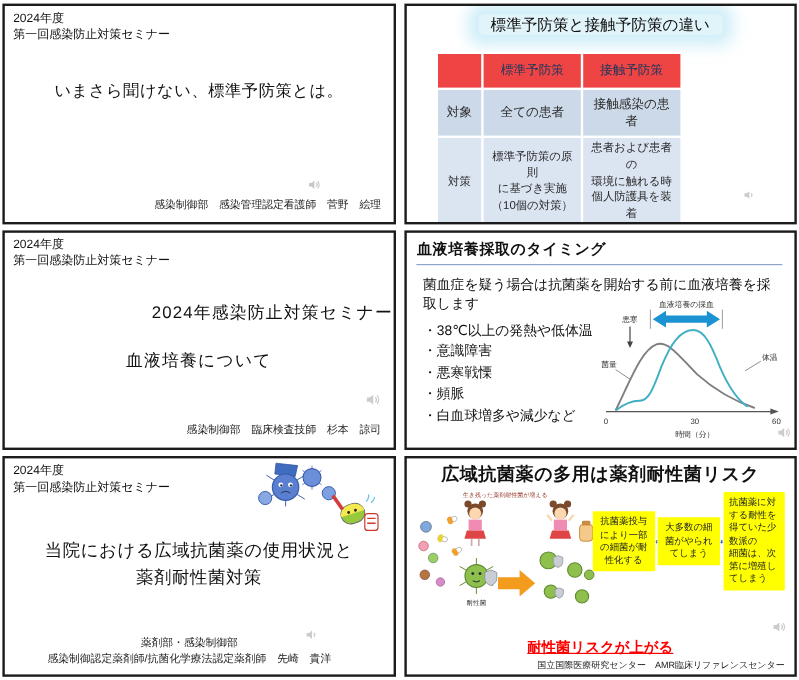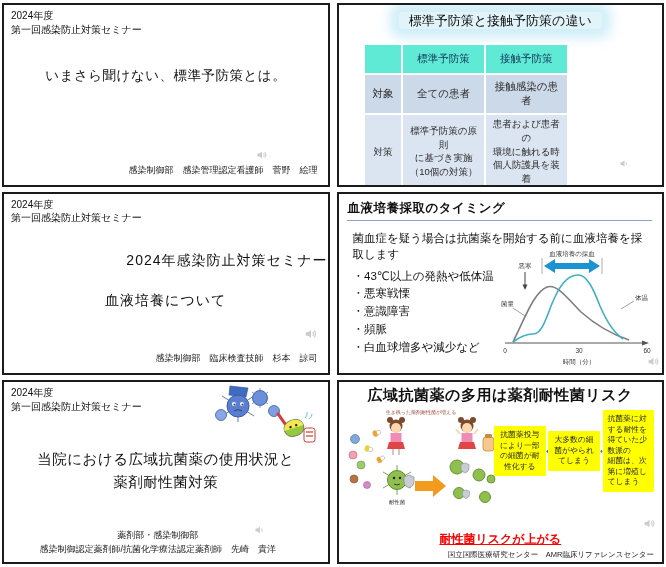--- a/index.html
+++ b/index.html
@@ -16,21 +16,21 @@
   .s1-footer{position:absolute;bottom:8px;right:10px;font-size:9px;color:#222;}
   .s3-title{position:absolute;top:58px;font-size:14px;letter-spacing:1px;text-align:right;}
   .s3-sub{position:absolute;top:98px;font-size:14px;letter-spacing:1px;}
   .s5-title{position:absolute;top:66px;font-size:14.5px;line-height:1.55;letter-spacing:.5px;}
   .s5-footer{position:absolute;bottom:6px;left:0;right:16px;text-align:center;font-size:9px;line-height:1.5;color:#222;}
   
   .s2-title{position:absolute;top:7px;font-size:13px;color:#0d0d0d;}
   .s2-title span{padding:1px 10px;background:rgba(168,224,242,.35);box-shadow:0 0 12px 9px rgba(168,224,242,.55);border-radius:4px;}
   .s2-table{position:absolute;top:38px;left:24px;right:24px;border-collapse:collapse;table-layout:fixed;}
   .s2-table th,.s2-table td{border:2px solid #fff;text-align:center;vertical-align:middle;padding:2px 4px;}
-  .s2-table th{background:#5eead4;color:#17375d;font-weight:normal;font-size:10.5px;height:24px;}
+  .s2-table th{background:#ef4444;color:#17375d;font-weight:normal;font-size:10.5px;height:24px;}
   .s2-table .r1 td{background:#ccd9e8;font-size:10.5px;height:34px;color:#2a2a2a;}
   .s2-table .r2 td{background:#dbe4f1;font-size:9.5px;height:56px;color:#2a2a2a;line-height:1.45;}
   .colnarrow{width:19%;}
   
   .s4-title{position:absolute;top:6px;left:9px;font-size:12.5px;font-weight:bold;letter-spacing:.5px;font-family:Liberation Serif, serif;}
   .s4-rule{position:absolute;top:26px;left:8px;right:10px;border-top:1.5px solid #8fa3c8;}
   .s4-lead{position:absolute;top:36px;left:14px;right:10px;font-size:11.5px;line-height:1.45;}
   .s4-bullets{position:absolute;top:74px;left:14px;font-size:11.5px;line-height:1.55;}
   .s4-chart{position:absolute;top:52px;right:3px;}
   
@@ -110,23 +110,23 @@
         </svg>
     </div>
     <div class="s1-footer">感染制御部　臨床検査技師　杉本　諒司</div>
   </div>
 
   <div class="slide">
     <div class="s4-title">血液培養採取のタイミング</div>
     <div class="s4-rule"></div>
     <div class="s4-lead">菌血症を疑う場合は抗菌薬を開始する前に血液培養を採取します</div>
     <div class="s4-bullets">
-      <div>・43℃以上の発熱や低体温</div>
+      <div>・38℃以上の発熱や低体温</div>
+      <div>・意識障害</div>
       <div>・悪寒戦慄</div>
-      <div>・意識障害</div>
       <div>・頻脈</div>
       <div>・白血球増多や減少など</div>
     </div>
     <svg class="s4-chart" width="172" height="124" viewBox="0 0 172 124">
       <text x="85" y="10" font-size="6.5" text-anchor="middle" fill="#333">血液培養の採血</text>
       <line x1="55" y1="12" x2="55" y2="28" stroke="#999" stroke-width="0.8"></line>
       <line x1="115" y1="12" x2="115" y2="28" stroke="#999" stroke-width="0.8"></line>
       <polygon points="57,20 68,13 68,17 102,17 102,13 113,20 102,27 102,23 68,23 68,27" fill="#1b92d1"></polygon>
       <text x="38" y="22" font-size="6.5" text-anchor="middle" fill="#333">悪寒</text>
       <line x1="38" y1="26" x2="38" y2="40" stroke="#444" stroke-width="1"></line>

